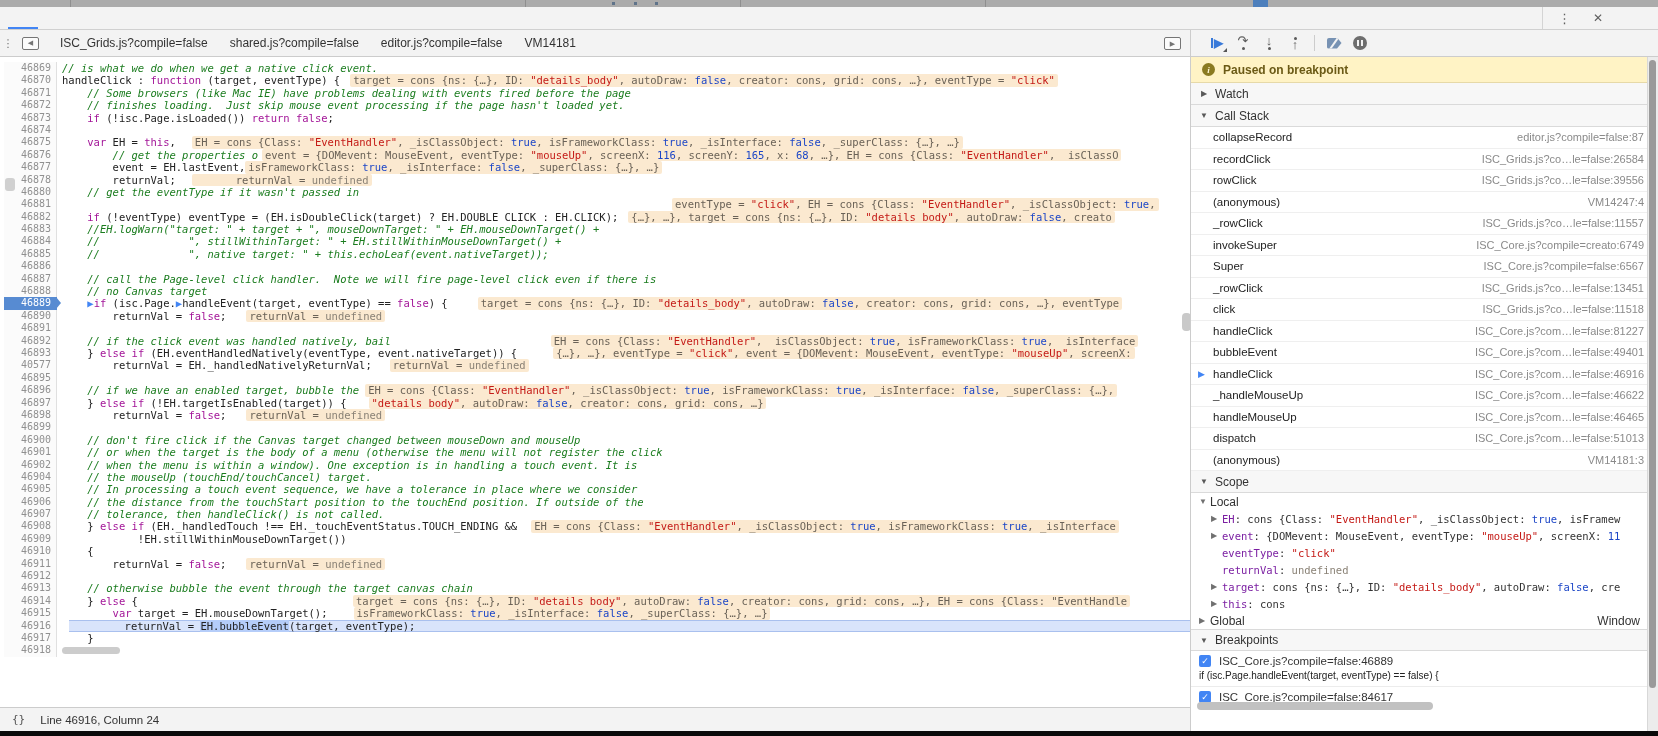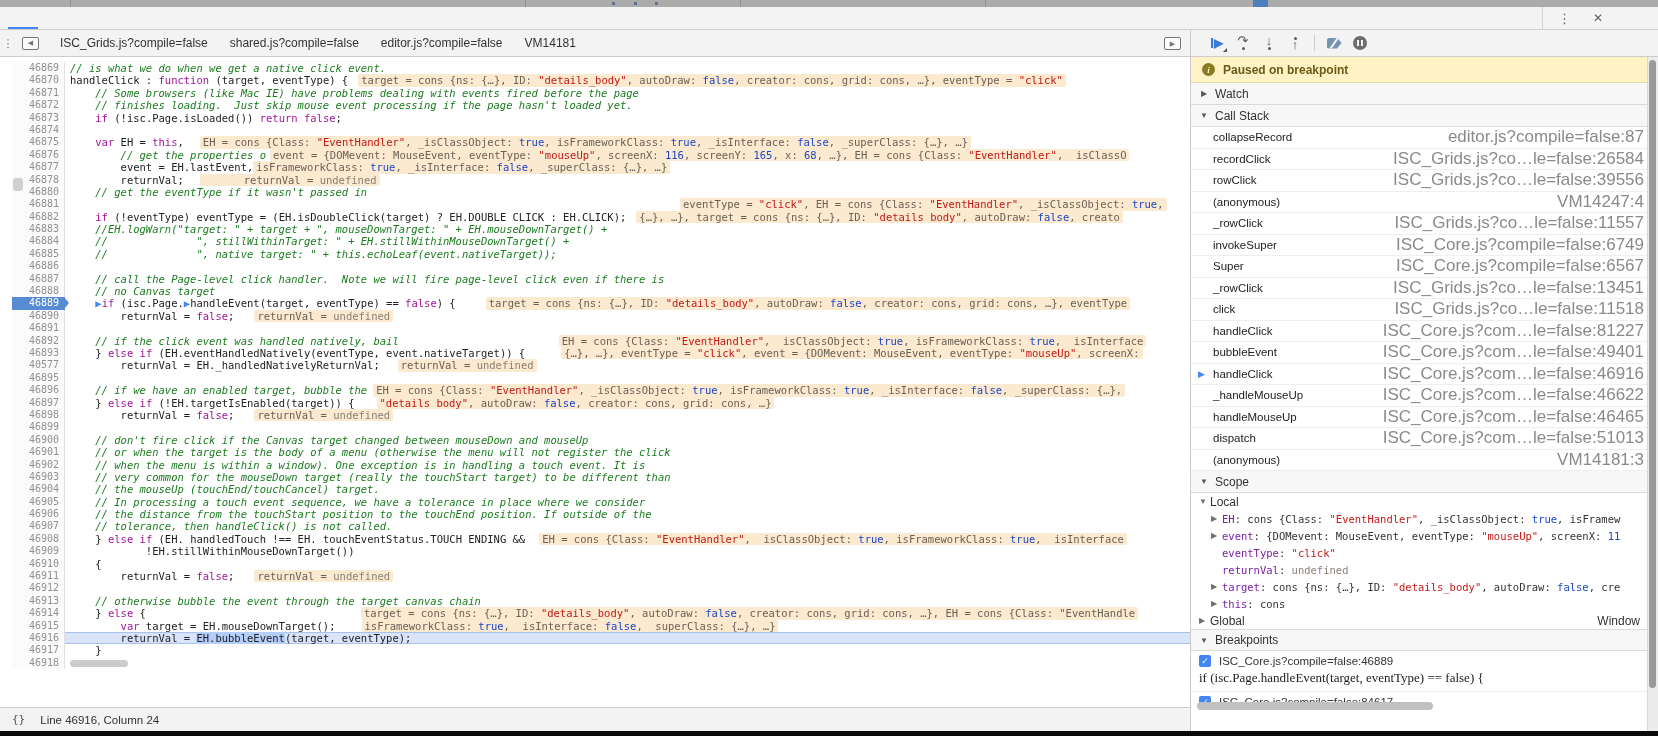--- a/index.html
+++ b/index.html
@@ -51,32 +51,32 @@
   .vdiv { width:1px; height:16px; background:#ccc; margin:0 6px; }
   .i-deact { width:15px; height:11px; background:#7792b3; border-radius:2px;
              clip-path:polygon(0 0,70% 0,100% 50%,70% 100%,0 100%); position:relative; }
   .i-deact::after { content:''; position:absolute; left:6px; top:-2px; width:2px; height:15px;
                     background:#f3f3f3; transform:rotate(35deg); }
   .i-pausex { width:14px; height:14px; border-radius:50%; background:#6e6e6e; display:flex;
               align-items:center; justify-content:center; gap:2px; }
   .i-pausex span { width:2px; height:6px; background:#f3f3f3; display:block; }
 
   
-  .editor { position:absolute; left:12px; top:57px; width:1190px; height:650px; background:#fff; overflow:hidden; }
+  .editor { position:absolute; left:4px; top:57px; width:1190px; height:650px; background:#fff; overflow:hidden; }
   .code { position:absolute; left:0; top:5px; right:0; font-family:"DejaVu Sans Mono", monospace;
           font-size:10.5px; line-height:12.4px; }
   .cline { display:flex; height:12.4px; white-space:pre; }
   .gut { width:53px; padding-right:5px; text-align:right; color:#909090; flex:none; font-size:10px;
          background:#fbfbfb; border-right:1px solid #e0e0e0; position:relative; }
   .gut.bp { background:#578bd2; color:#fff; border-right-color:#578bd2; }
   .gut.bp::after { content:''; position:absolute; right:-5px; top:0; width:0; height:0;
                    border-top:6.2px solid transparent; border-bottom:6.2px solid transparent;
                    border-left:5px solid #578bd2; z-index:2; }
   .ct { padding-left:5px; flex:1; overflow:hidden; color:#222; }
-  .ct.exec { background:#d9e4fb; box-shadow:inset 0 1px 0 #a9c0ee, inset 0 -1px 0 #a9c0ee; }
+  .ct.exec { background:#d9e4fb; box-shadow:inset 0 1px 0 #a9c0ee, inset 0 -1px 0 #a9c0ee;margin-left:12px; }
   .tok { background:#b5cdf9; }
   .cm { color:#1a7c1e; font-style:italic; }
   .kw { color:#a31598; }
   .mk { color:#4285f4; }
   .eval { background:#fbe9d0; color:#6a6257; padding:0 3px; border-radius:2px; display:inline-block; }
   .str { color:#c41a16; } .bool { color:#1c46c7; } .num { color:#1c46c7; } .und { color:#8a8276; }
   .fold { display:inline-block; width:58px; height:7px; background:#ccc; border-radius:4px; margin-top:2px; }
   .left-blob { position:absolute; left:1px; top:121px; width:10px; height:13px; background:#d0d0d0; border-radius:3px; }
   .ed-vthumb { position:absolute; left:1178px; top:256px; width:9px; height:18px; background:#c9c9c9; border-radius:4px; }
 
@@ -93,33 +93,33 @@
   .info-i { width:13px; height:13px; border-radius:50%; background:#8a7a20; color:#fff6d5; font-size:9px;
             display:flex; align-items:center; justify-content:center; flex:none;
             font-family:"Liberation Serif", serif; font-style:italic; }
   .sec-h { height:22px; display:flex; align-items:center; font-size:12px; color:#333; background:#f7f7f7;
            border-bottom:1px solid #dadada; padding-left:8px; gap:6px; }
   .sec-h.bt { border-top:1px solid #dadada; }
   .tri { font-size:8px; color:#595959; width:10px; text-align:center; }
   .frame { height:21.5px; display:flex; align-items:center; padding:0 14px 0 22px;
            border-bottom:1px solid #efefef; position:relative; }
   .fname { font-size:11.5px; color:#222; flex:1; }
-  .floc { font-size:17px; color:#8a8a8a; }
+  .floc { font-size:11px; color:#8a8a8a; }
   .cur-arrow { position:absolute; left:7px; color:#4285f4; font-size:9px; }
   .srow { height:17px; display:flex; align-items:center; font-family:"DejaVu Sans Mono", monospace;
           font-size:10.5px; color:#333; padding-left:8px; white-space:pre; overflow:hidden; }
   .srow.ind { padding-left:20px; }
   .sarrow { font-size:8px; color:#707070; width:11px; flex:none; font-family:"Liberation Sans",sans-serif; }
   .sname { color:#7b1fa2; }
   .sg-label { font-family:"Liberation Sans", sans-serif; font-size:12px; color:#333; }
   .sright { margin-left:auto; padding-right:18px; font-family:"Liberation Sans",sans-serif; font-size:12px; color:#333; }
   .bprow { display:flex; align-items:center; gap:8px; padding:4px 8px 2px 8px; font-size:11.5px; color:#333; }
   .cb { width:12px; height:12px; background:#4285f4; border-radius:2px; color:#fff; font-size:9px;
         line-height:12px; text-align:center; flex:none; }
-  .bpcode { font-family:Liberation Serif, serif; font-size:13px; color:#222;
+  .bpcode { font-family:Liberation Sans, sans-serif; font-size:10px; color:#222;
             padding:1px 0 5px 8px; white-space:pre; border-bottom:1px solid #ececec; overflow:hidden; }
   .sb-vtrack { position:absolute; right:0; top:0; width:11px; height:674px; background:#ececec;
                border-left:1px solid #d8d8d8; }
   .sb-vthumb { position:absolute; right:2px; top:3px; width:7px; height:628px; background:#9a9a9a; border-radius:4px; }
   .sb-hthumb { position:absolute; left:6px; top:645px; width:236px; height:8px; background:#c1c1c1; border-radius:4px; }
 
   .black-bar { position:absolute; left:0; top:731px; width:1658px; height:5px; background:#0a0a0a; }
 </style>
 </head>
 <body>
@@ -226,21 +226,20 @@
       <div class="cline"><div class="gut">46893</div><div class="ct">    } <span class="kw">else</span> <span class="kw">if</span> (EH.eventHandledNatively(eventType, event.nativeTarget)) {<span class="eval" style="margin-left: 36px;">{…}, …}, eventType = <span class="str">"click"</span>, event = {DOMevent: MouseEvent, eventType: <span class="str">"mouseUp"</span>, screenX:</span></div></div>
       <div class="cline"><div class="gut">40577</div><div class="ct">        returnVal = EH._handledNativelyReturnVal;<span class="eval" style="margin-left: 18px;">returnVal = <span class="und">undefined</span></span></div></div>
       <div class="cline"><div class="gut">46895</div><div class="ct"></div></div>
       <div class="cline"><div class="gut">46896</div><div class="ct"><span class="cm">    // if we have an enabled target, bubble the</span><span class="eval" style="margin-left: 6px;">EH = cons {Class: <span class="str">"EventHandler"</span>, _isClassObject: <span class="bool">true</span>, isFrameworkClass: <span class="bool">true</span>, _isInterface: <span class="bool">false</span>, _superClass: {…},</span></div></div>
       <div class="cline"><div class="gut">46897</div><div class="ct">    } <span class="kw">else</span> <span class="kw">if</span> (!EH.targetIsEnabled(target)) {<span class="eval" style="margin-left: 22px;"><span class="str">"details_body"</span>, autoDraw: <span class="bool">false</span>, creator: cons, grid: cons, …}</span></div></div>
       <div class="cline"><div class="gut">46898</div><div class="ct">        returnVal = <span class="kw">false</span>;<span class="eval" style="margin-left: 20px;">returnVal = <span class="und">undefined</span></span></div></div>
       <div class="cline"><div class="gut">46899</div><div class="ct"></div></div>
       <div class="cline"><div class="gut">46900</div><div class="ct"><span class="cm">    // don't fire click if the Canvas target changed between mouseDown and mouseUp</span></div></div>
       <div class="cline"><div class="gut">46901</div><div class="ct"><span class="cm">    // or when the target is the body of a menu (otherwise the menu will not register the click</span></div></div>
       <div class="cline"><div class="gut">46902</div><div class="ct"><span class="cm">    // when the menu is within a window). One exception is in handling a touch event. It is</span></div></div>
-      <div class="cline"><div class="gut">46903</div><div class="ct"><span class="cm">    // very common for the mouseDown target (really the touchStart target) to be different than</span></div></div>
       <div class="cline"><div class="gut">46904</div><div class="ct"><span class="cm">    // the mouseUp (touchEnd/touchCancel) target.</span></div></div>
       <div class="cline"><div class="gut">46905</div><div class="ct"><span class="cm">    // In processing a touch event sequence, we have a tolerance in place where we consider</span></div></div>
       <div class="cline"><div class="gut">46906</div><div class="ct"><span class="cm">    // the distance from the touchStart position to the touchEnd position. If outside of the</span></div></div>
       <div class="cline"><div class="gut">46907</div><div class="ct"><span class="cm">    // tolerance, then handleClick() is not called.</span></div></div>
       <div class="cline"><div class="gut">46908</div><div class="ct">    } <span class="kw">else</span> <span class="kw">if</span> (EH._handledTouch !== EH._touchEventStatus.TOUCH_ENDING &amp;&amp;<span class="eval" style="margin-left: 14px;">EH = cons {Class: <span class="str">"EventHandler"</span>, _isClassObject: <span class="bool">true</span>, isFrameworkClass: <span class="bool">true</span>, _isInterface</span></div></div>
       <div class="cline"><div class="gut">46909</div><div class="ct">            !EH.stillWithinMouseDownTarget())</div></div>
       <div class="cline"><div class="gut">46910</div><div class="ct">    {</div></div>
       <div class="cline"><div class="gut">46911</div><div class="ct">        returnVal = <span class="kw">false</span>;<span class="eval" style="margin-left: 20px;">returnVal = <span class="und">undefined</span></span></div></div>
       <div class="cline"><div class="gut">46912</div><div class="ct"></div></div>
       <div class="cline"><div class="gut">46913</div><div class="ct"><span class="cm">    // otherwise bubble the event through the target canvas chain</span></div></div>
@@ -288,21 +287,21 @@
       <div class="frame">
         <span class="fname">(anonymous)</span>
         <span class="floc">VM14247:4</span>
       </div>
       <div class="frame">
         <span class="fname">_rowClick</span>
         <span class="floc">ISC_Grids.js?co…le=false:11557</span>
       </div>
       <div class="frame">
         <span class="fname">invokeSuper</span>
-        <span class="floc">ISC_Core.js?compile=false:6749</span>
+        <span class="floc">ISC_Core.js?compile=creato:6749</span>
       </div>
       <div class="frame">
         <span class="fname">Super</span>
         <span class="floc">ISC_Core.js?compile=false:6567</span>
       </div>
       <div class="frame">
         <span class="fname">_rowClick</span>
         <span class="floc">ISC_Grids.js?co…le=false:13451</span>
       </div>
       <div class="frame">

